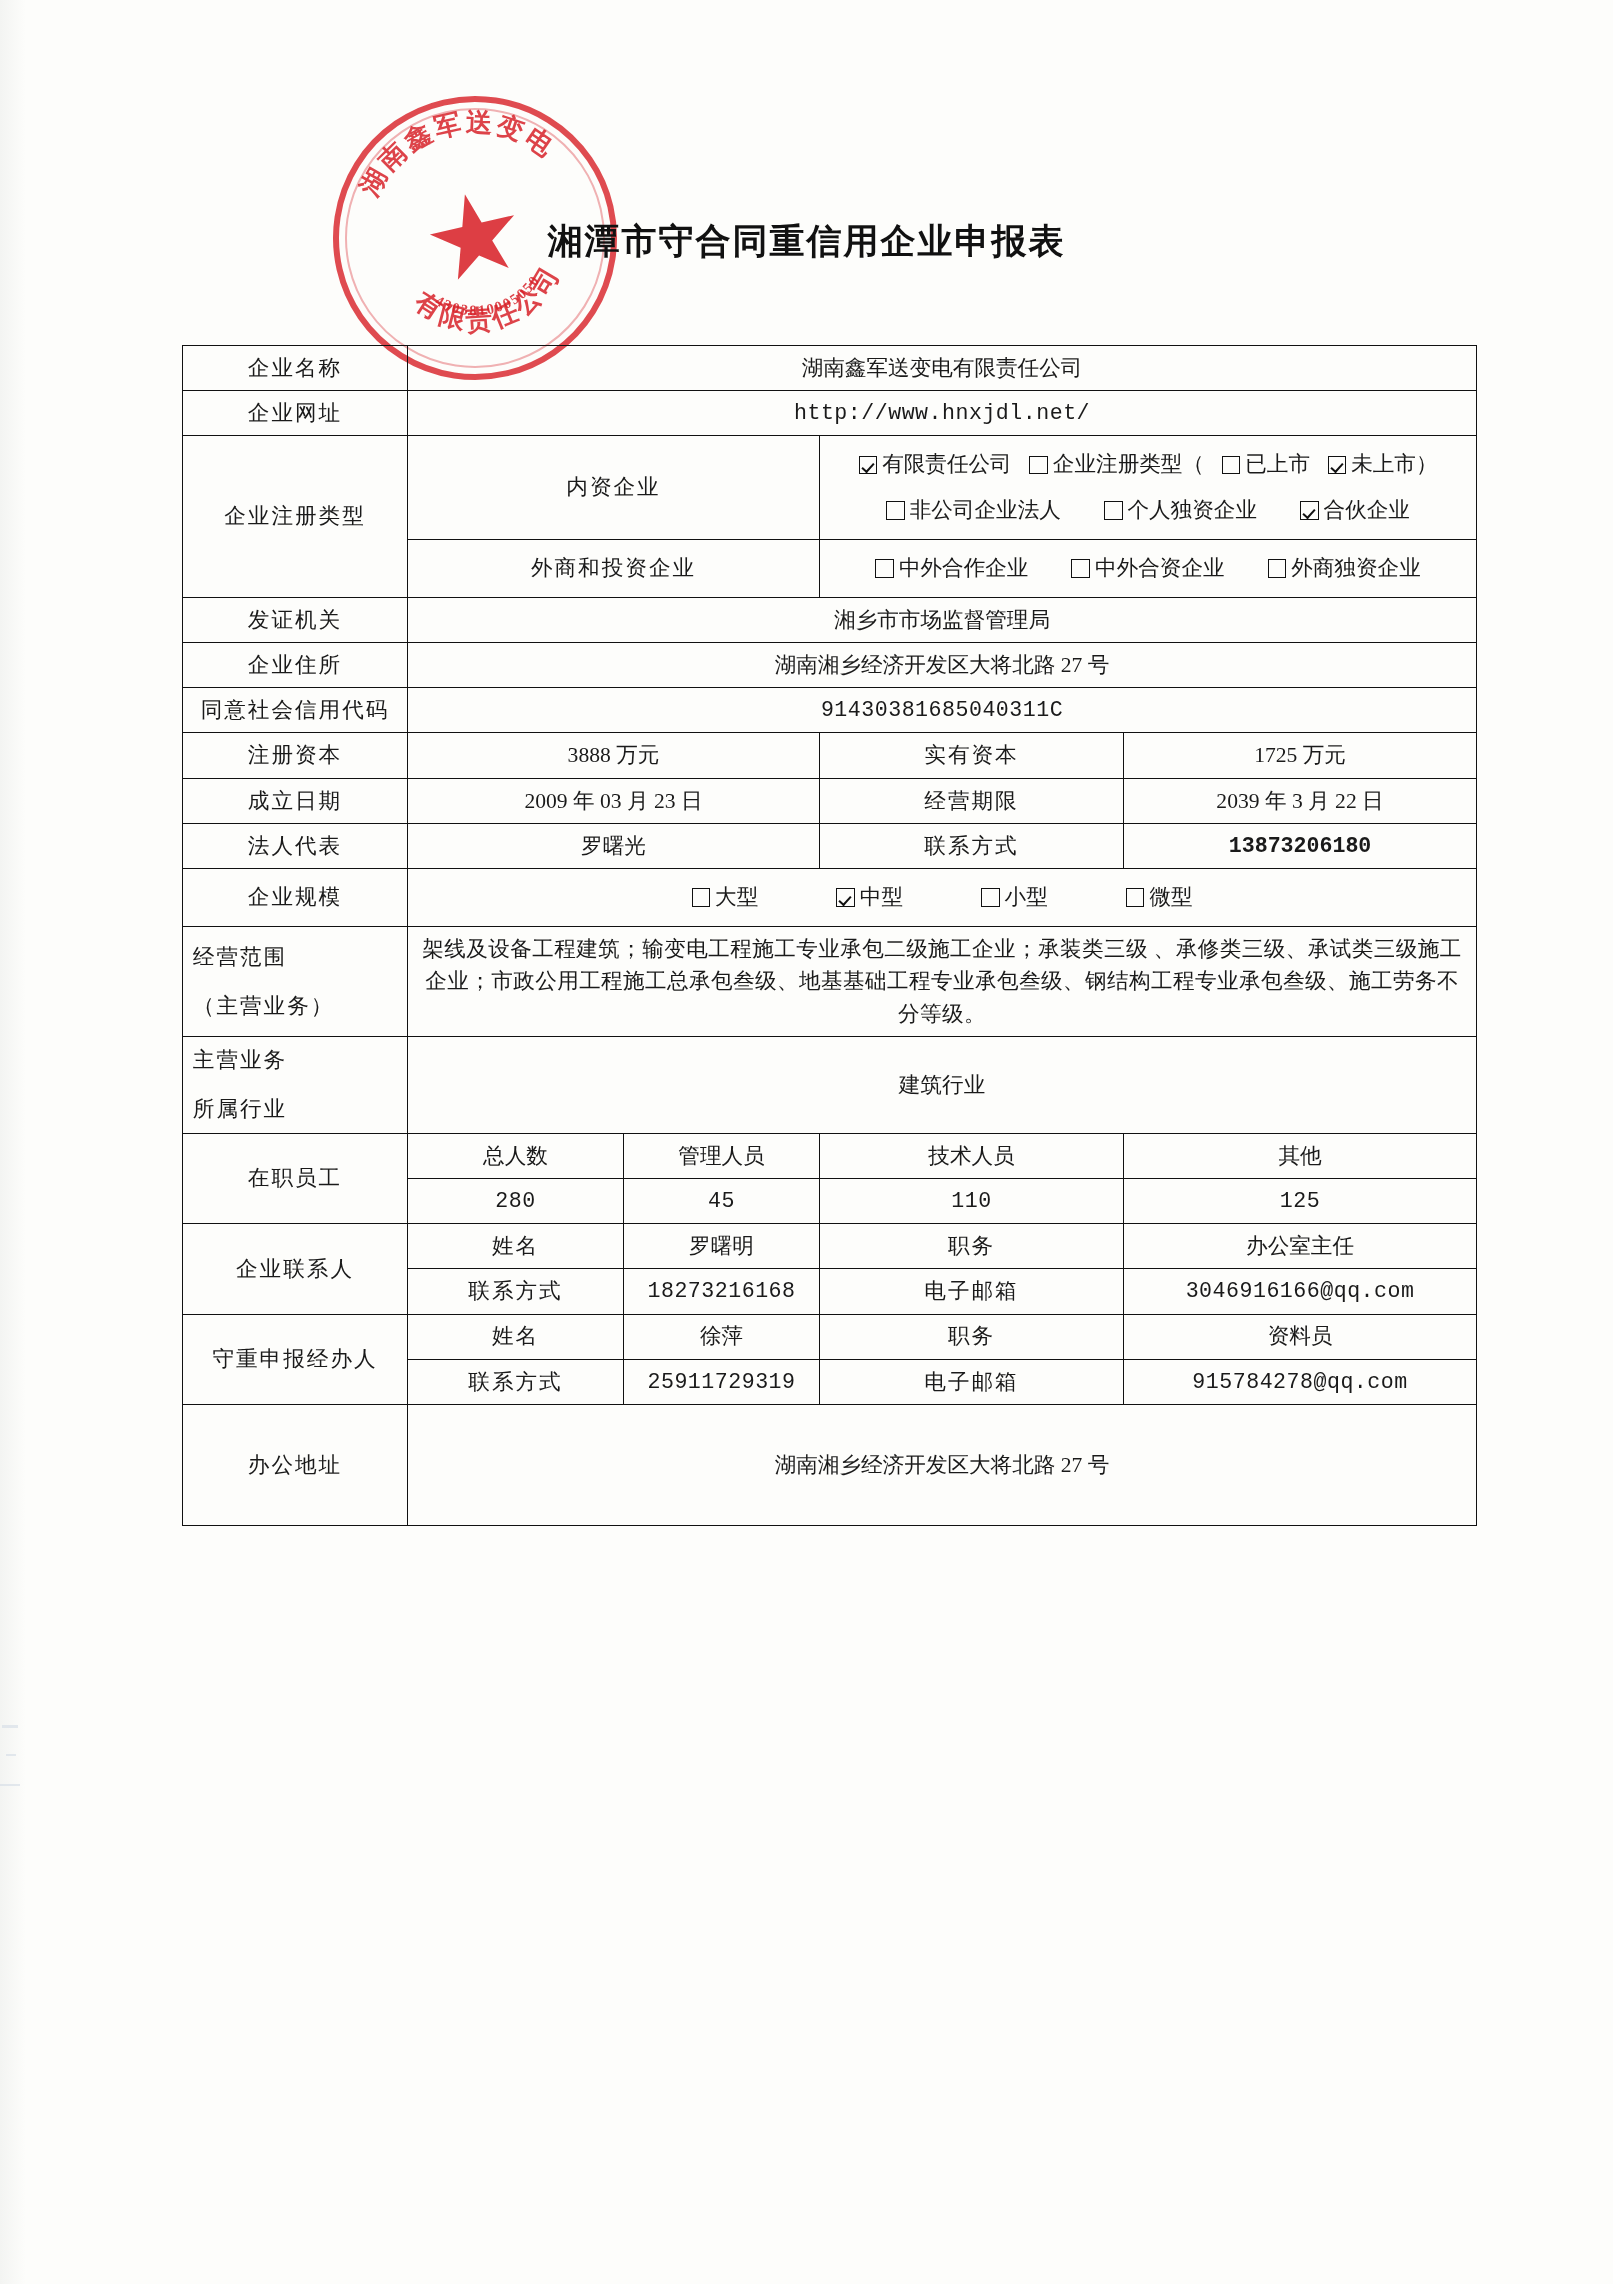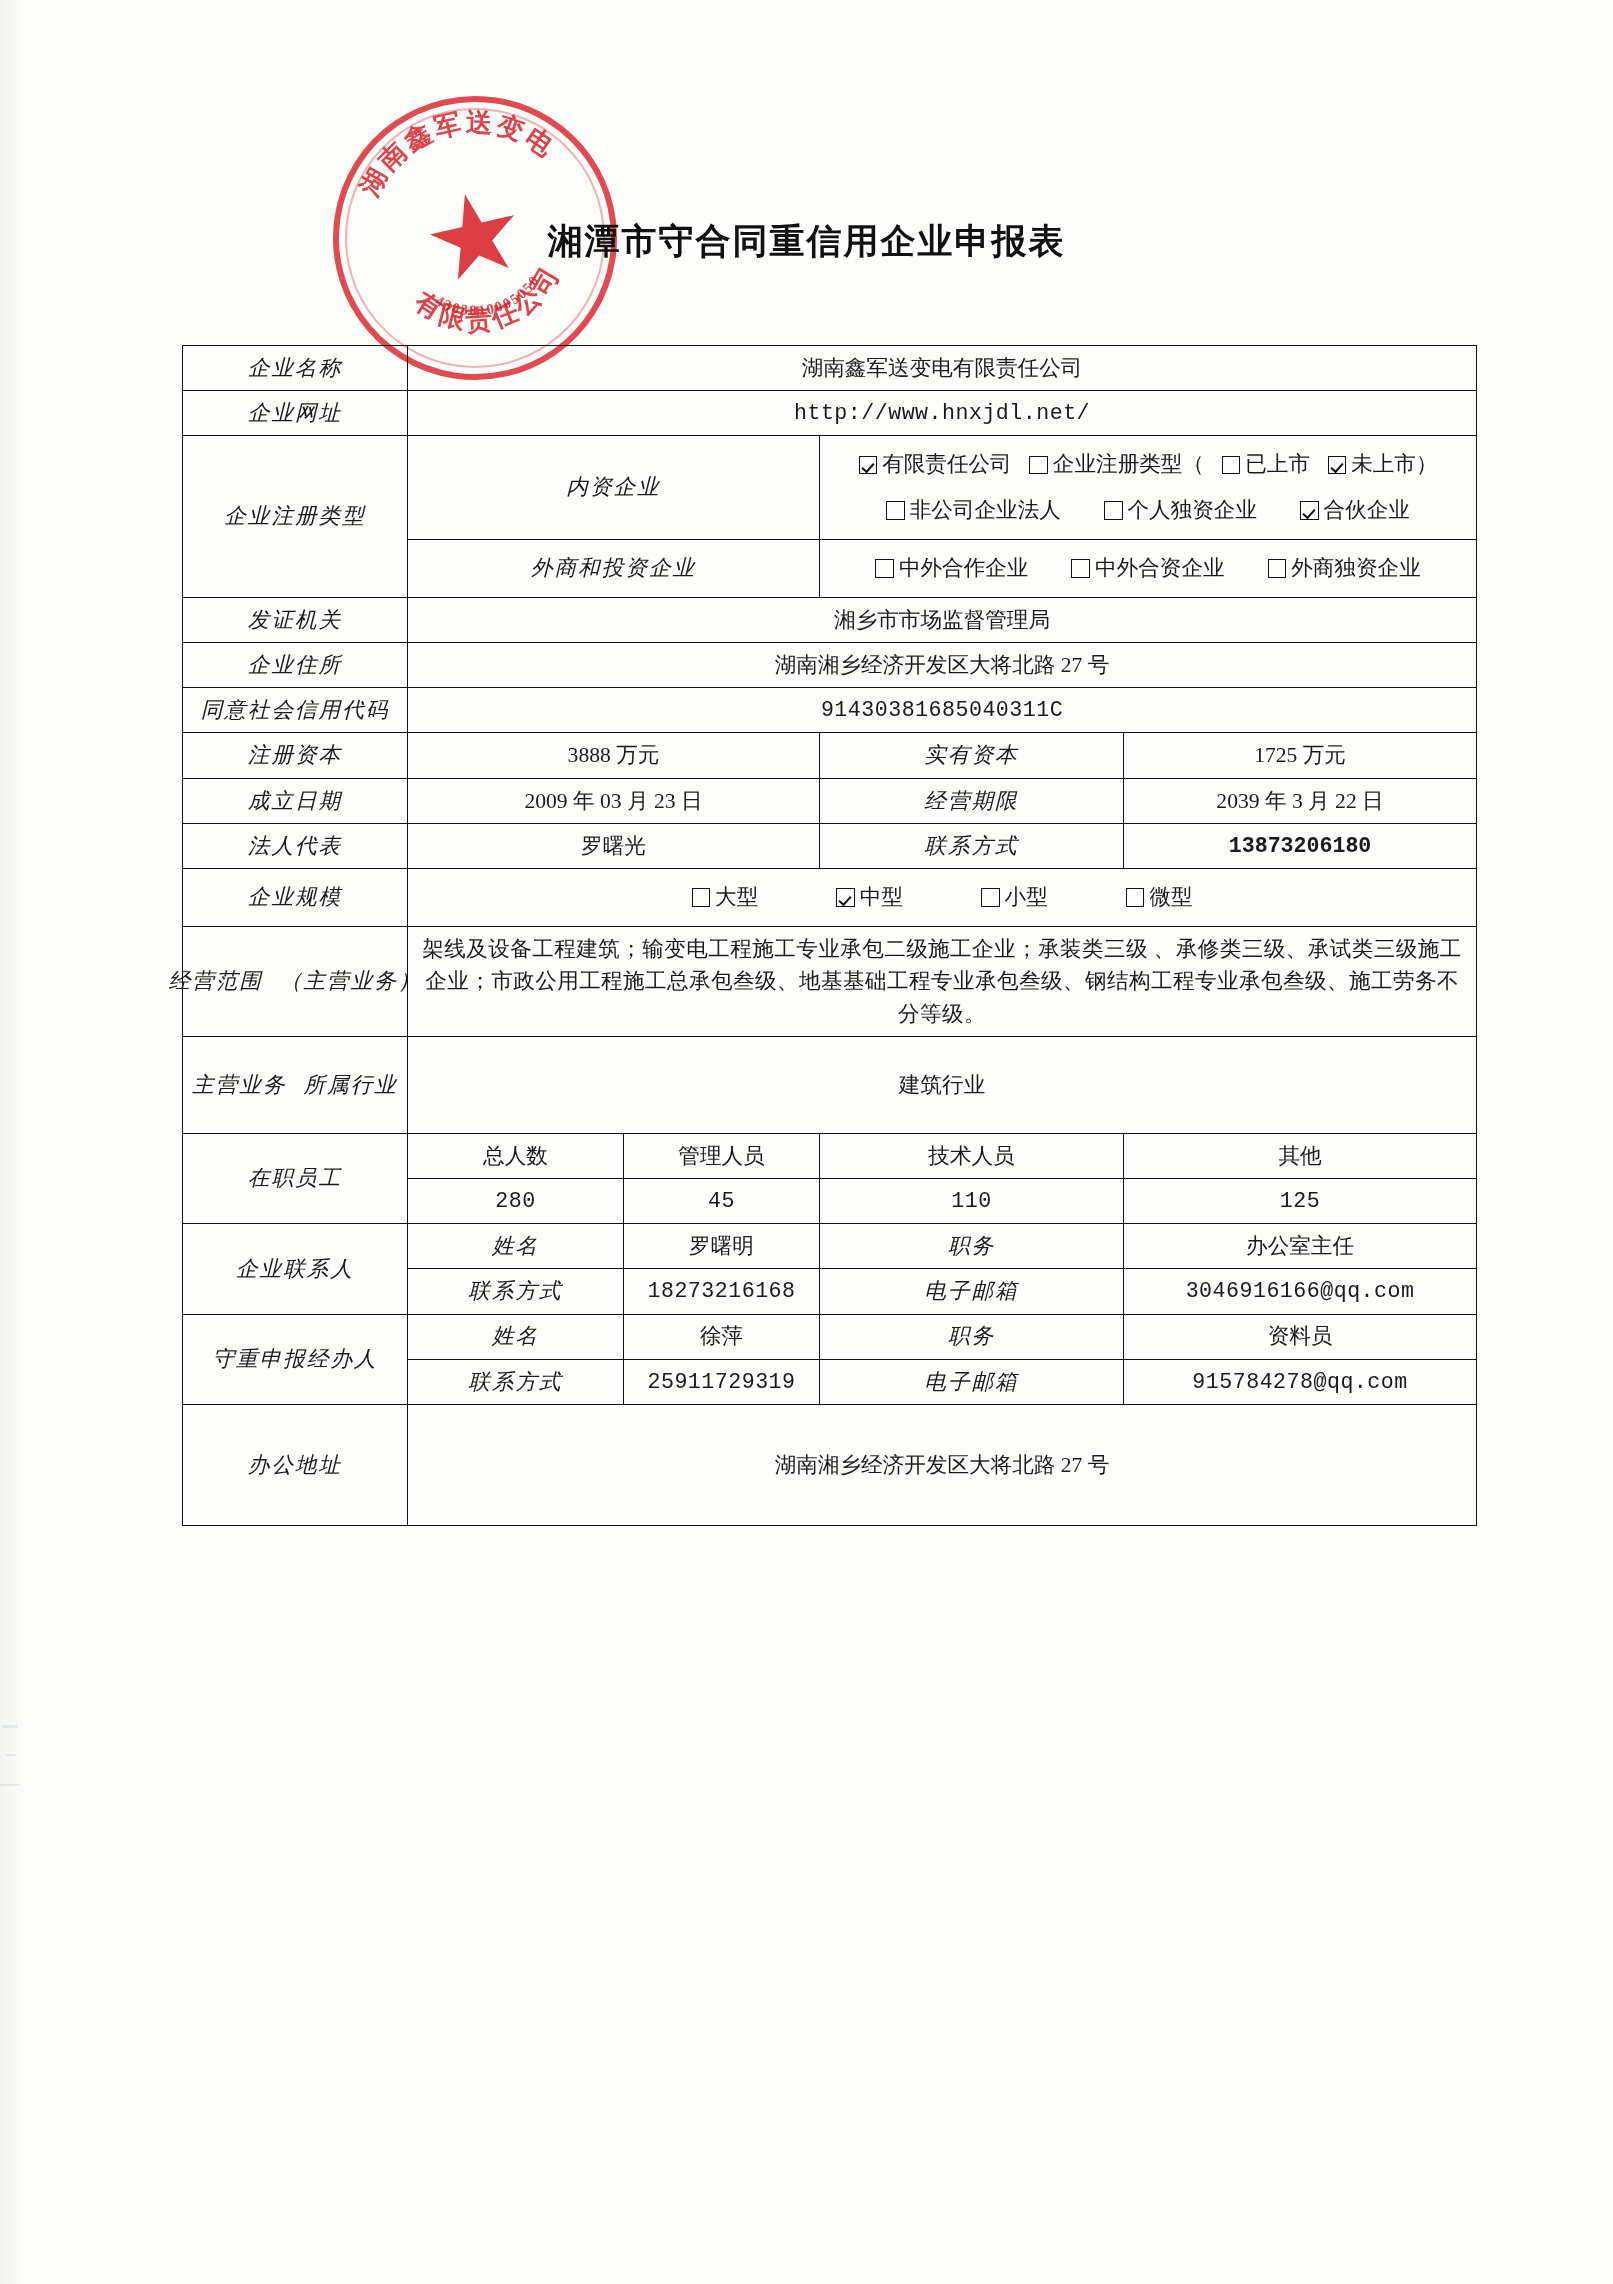--- a/index.html
+++ b/index.html
@@ -111,21 +111,20 @@
     padding: 5.9px 9.8px;
     font-size: 21.6px;
     text-align: center;
     vertical-align: middle;
     line-height: 1.5;
   }
   .lbl {
     font-size: 22.5px;
     letter-spacing: 2px;
     white-space: nowrap;
-    font-style: italic;
   }
   .lbl-2 { line-height: 1.9; }
   .mono {
     font-family: "Liberation Mono", "DejaVu Sans Mono", monospace;
     font-size: 20.6px;
     letter-spacing: 0.5px;
   }
   .mono-lg {
     font-family: "Liberation Mono", "DejaVu Sans Mono", monospace;
     font-size: 24.5px;
@@ -168,21 +167,21 @@
     left: 2px;
     top: 6.9px;
     width: 9.8px;
     height: 4.9px;
     border-left: 2.2px solid #111;
     border-bottom: 2.2px solid #111;
     transform: rotate(-48deg);
   }
   .cell-stack {
     display: flex;
-    flex-direction: row;
+    flex-direction: column;
     gap: 17px;
     align-items: flex-start;
     justify-content: center;
   }
 </style>
 </head>
 <body>
 
 <div class="page">
 

